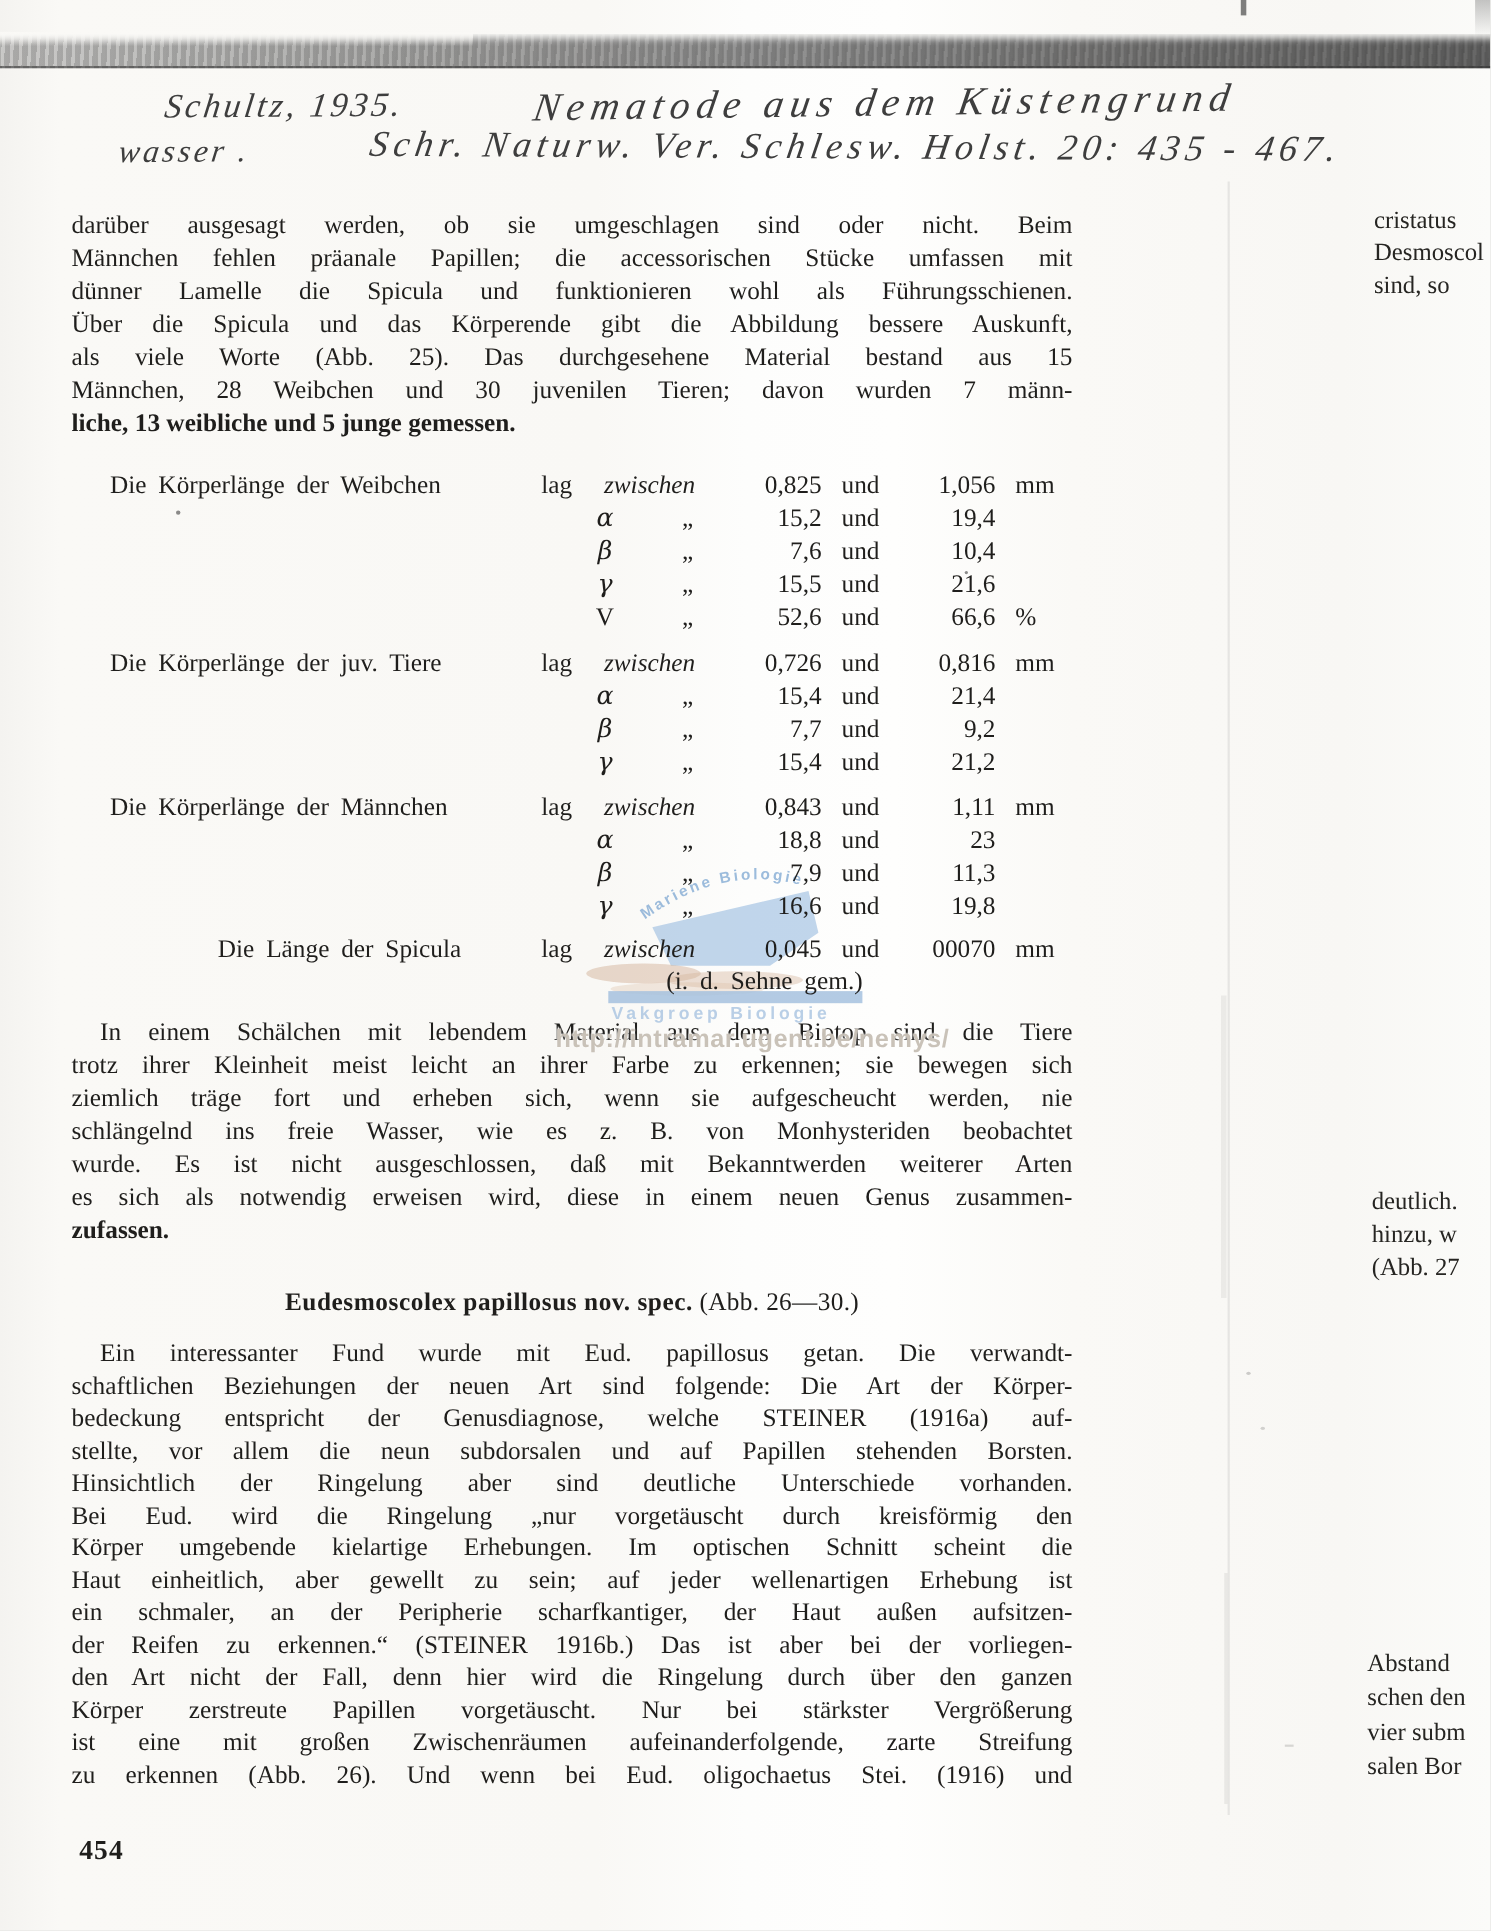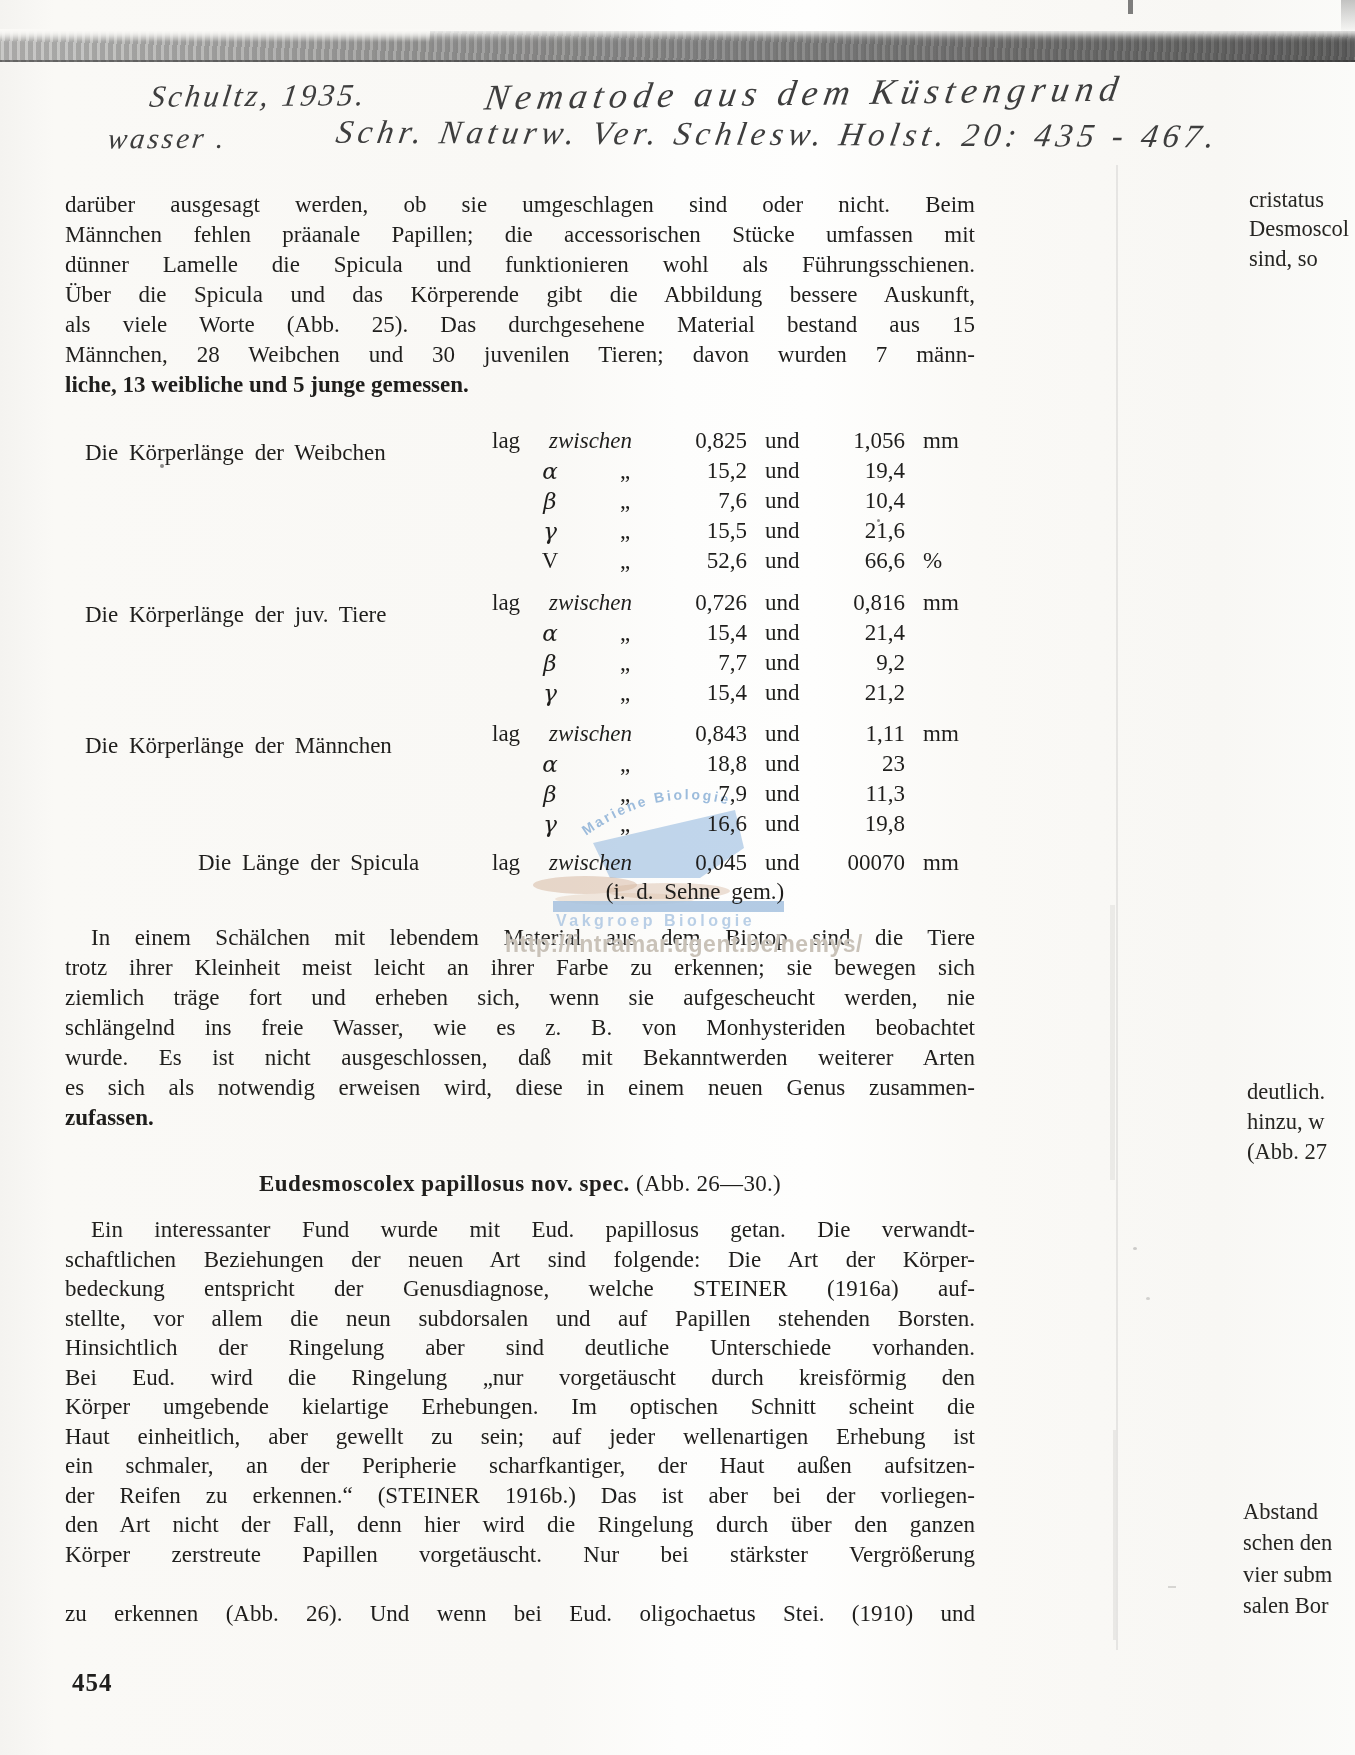--- a/index.html
+++ b/index.html
@@ -32,21 +32,21 @@
   #text-col{position:absolute;left:65px;top:0;width:910px;height:1755px;font-size:23px;}
   .tline{position:absolute;left:0;width:910px;height:30px;line-height:30px;text-align:justify;text-align-last:justify;white-space:normal;}
   .tline.ragged{text-align-last:auto;font-weight:bold;}
   .heading{position:absolute;left:65px;top:1171px;width:910px;text-align:center;font-size:23px;letter-spacing:.3px;}
   .heading b{letter-spacing:.5px;}
   .pageno{position:absolute;left:72px;top:1669px;font-size:25px;font-weight:bold;letter-spacing:1px;}
 
   
   .m-row{position:absolute;left:65px;width:910px;height:30px;font-size:23px;line-height:30px;word-spacing:5px;}
   .m-row span{position:absolute;white-space:nowrap;}
-  .c-label{left:20px;margin-top:12px;}
+  .c-label{left:35px;}
   .c-label-sp{left:133px;}
   .c-lag{left:427px;}
   .c-zw{left:484px;font-style:italic;}
   .c-v1{left:560px;width:122px;text-align:right;}
   .c-und{left:700px;}
   .c-v2{left:724px;width:116px;text-align:right;}
   .c-unit{left:858px;}
   .c-param{left:455px;width:60px;text-align:center;}
   .c-param.gk{font-style:italic;font-family:"DejaVu Serif",serif;}
   .c-ditto{left:540px;width:40px;text-align:center;}
@@ -120,21 +120,22 @@
       <div class="tline" style="top: 1274px;">bedeckung entspricht der Genusdiagnose, welche STEINER (1916a) auf-</div>
       <div class="tline" style="top: 1303.5px;">stellte, vor allem die neun subdorsalen und auf Papillen stehenden Borsten.</div>
       <div class="tline" style="top: 1333px;">Hinsichtlich der Ringelung aber sind deutliche Unterschiede vorhanden.</div>
       <div class="tline" style="top: 1362.5px;">Bei Eud. wird die Ringelung „nur vorgetäuscht durch kreisförmig den</div>
       <div class="tline" style="top: 1392px;">Körper umgebende kielartige Erhebungen. Im optischen Schnitt scheint die</div>
       <div class="tline" style="top: 1421.5px;">Haut einheitlich, aber gewellt zu sein; auf jeder wellenartigen Erhebung ist</div>
       <div class="tline" style="top: 1451px;">ein schmaler, an der Peripherie scharfkantiger, der Haut außen aufsitzen-</div>
       <div class="tline" style="top: 1480.5px;">der Reifen zu erkennen.“ (STEINER 1916b.) Das ist aber bei der vorliegen-</div>
       <div class="tline" style="top: 1510px;">den Art nicht der Fall, denn hier wird die Ringelung durch über den ganzen</div>
       <div class="tline" style="top: 1539.5px;">Körper zerstreute Papillen vorgetäuscht. Nur bei stärkster Vergrößerung</div>
-      <div class="tline" style="top: 1598.5px;">zu erkennen (Abb. 26). Und wenn bei Eud. oligochaetus Stei. (1910) und</div>
+      <div class="tline" style="top: 1569px;">ist eine mit großen Zwischenräumen aufeinanderfolgende, zarte Streifung</div>
+      <div class="tline" style="top: 1598.5px;">zu erkennen (Abb. 26). Und wenn bei Eud. oligochaetus Stei. (1916) und</div>
     </div>
 
   <div class="heading">
     <b>Eudesmoscolex papillosus nov. spec.</b><span> (Abb. 26—30.)</span>
   </div>
 
   <div id="measurements">
       <div class="m-row" style="top: 426px;">
         <span class="c-label">Die Körperlänge der Weibchen</span>
         <span class="c-lag">lag</span>

